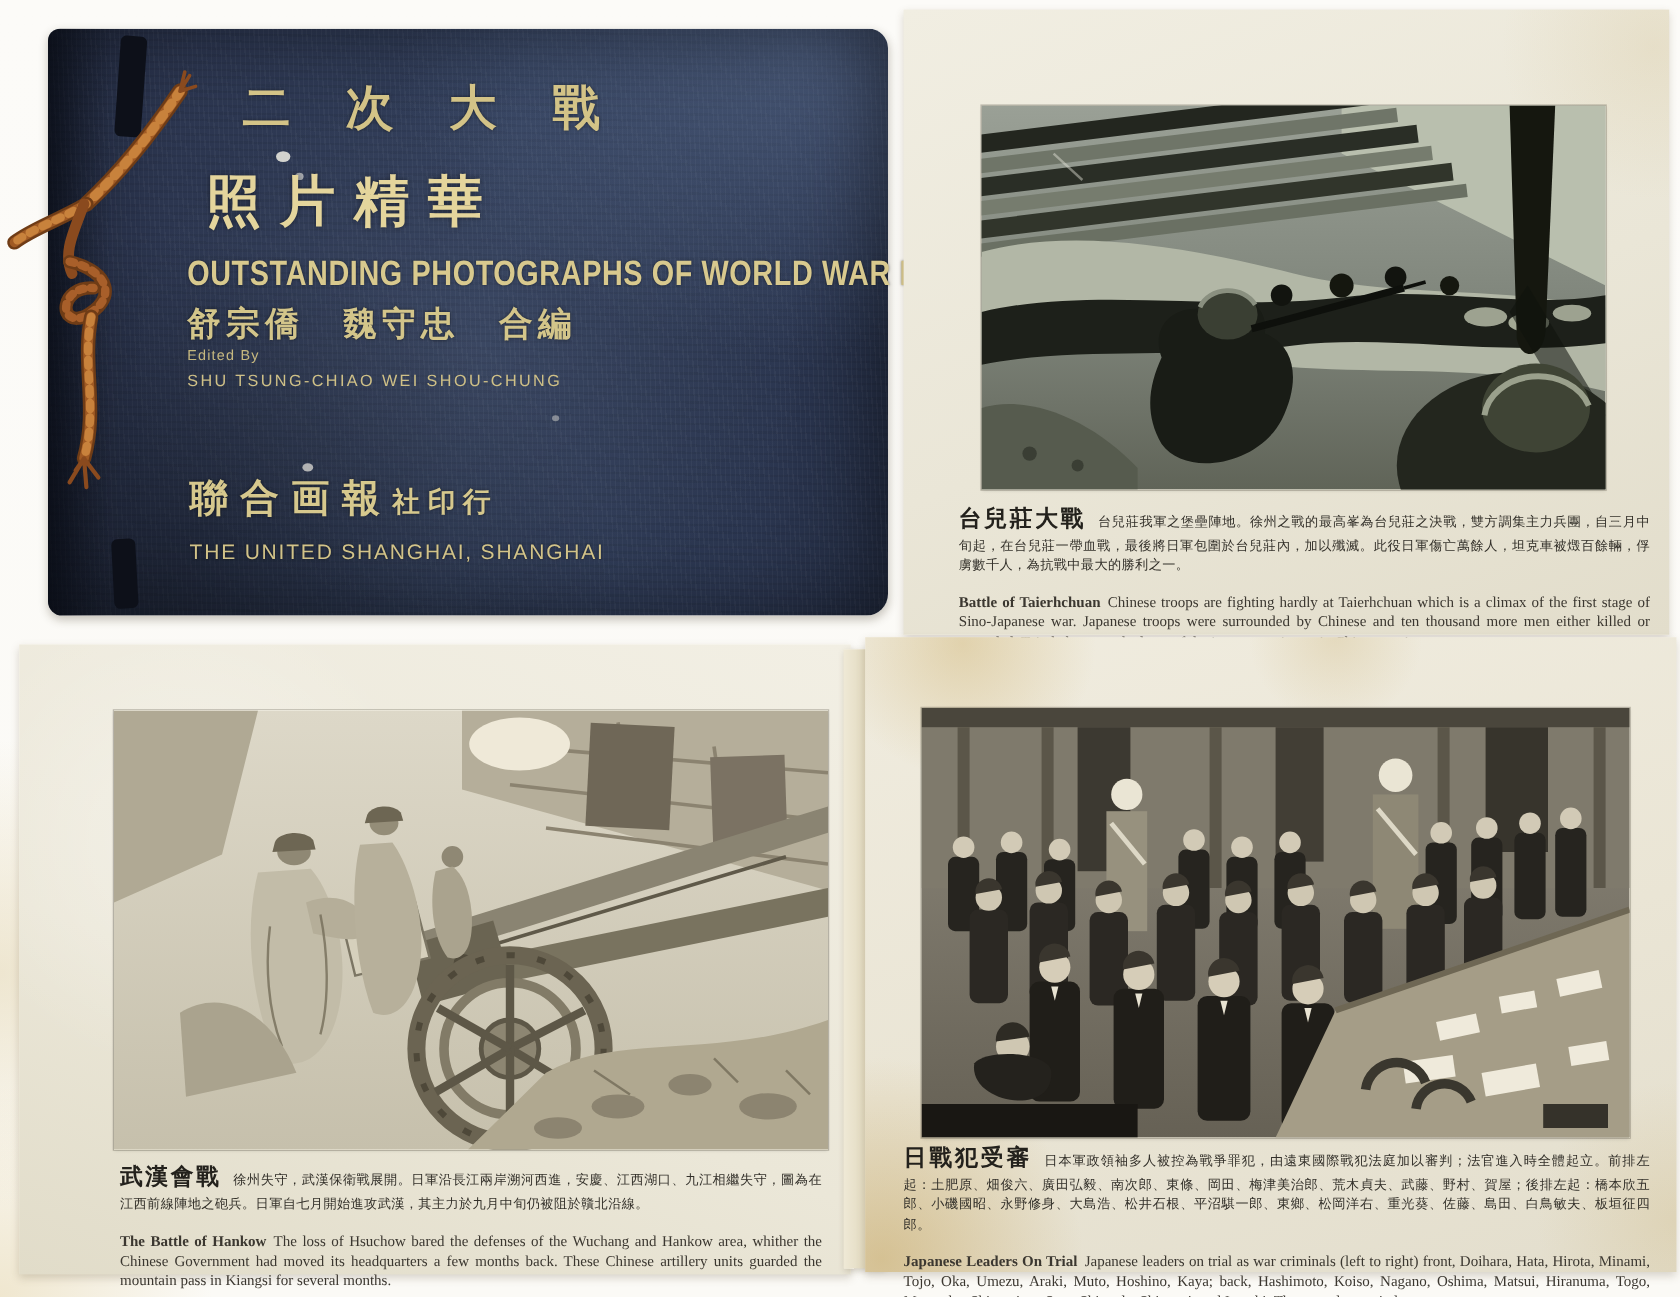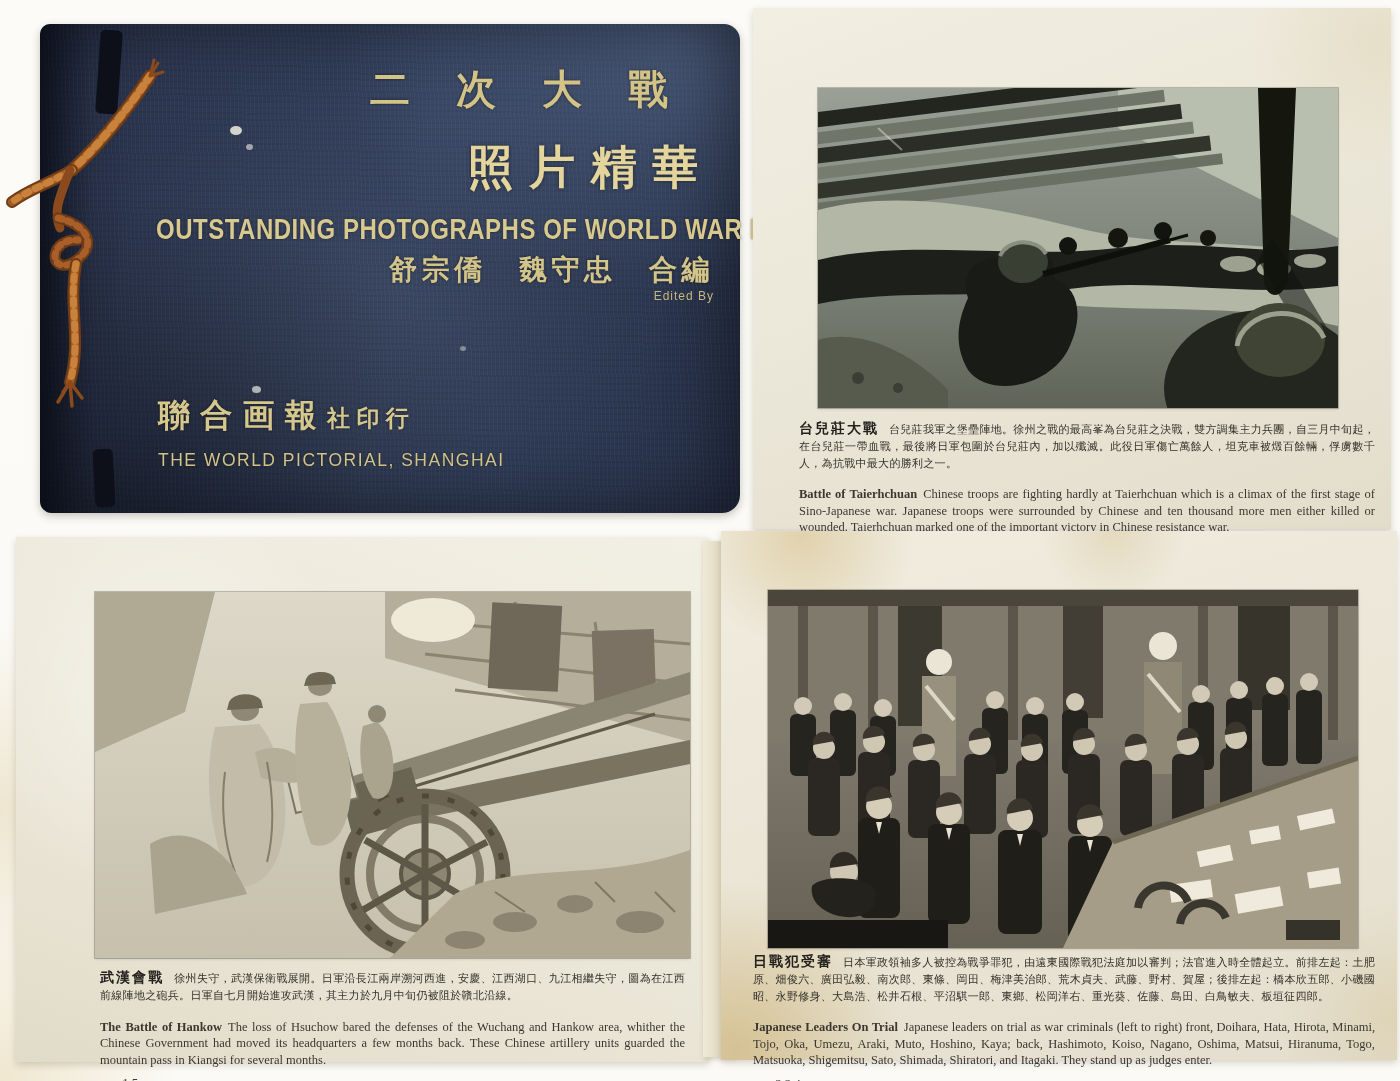--- a/index.html
+++ b/index.html
@@ -23,21 +23,21 @@
       repeating-linear-gradient(1deg, rgba(0,0,0,.06) 0 2px, transparent 2px 6px),
       linear-gradient(100deg,#20283c 0%,#2c3650 16%,#33405c 52%,#2b3650 84%,#222b40 100%);
     box-shadow:0 3px 8px rgba(60,50,30,.28), inset 0 0 70px rgba(0,0,0,.45);
   }
   .cover .spine{position:absolute;left:0;top:0;bottom:0;width:52px;border-radius:10px 0 0 12px;
     background:linear-gradient(90deg, rgba(5,8,16,.6), rgba(5,8,16,.22) 55%, transparent);}
   .cover .clip{position:absolute;background:#0d1019;border-radius:5px;}
   .clip.t{left:58px;top:6px;width:22px;height:84px;transform:rotate(4deg);}
   .clip.b{left:54px;bottom:6px;width:20px;height:58px;transform:rotate(-3deg);}
   .speck{position:absolute;border-radius:50%;background:rgba(240,238,228,.85);}
-  .cover-text{position:absolute;left:116px;right:26px;top:38px;text-align:right;}
+  .cover-text{position:absolute;left:116px;right:26px;top:38px;text-align:left;}
   .cn-top{font-size:40px;font-weight:700;letter-spacing:1.15em;text-indent:1.15em;
     color:#d3c387;text-shadow:0 0 3px rgba(0,0,0,.5);font-family:"DejaVu Sans",sans-serif;}
   .cn-main{font-size:46px;font-weight:800;letter-spacing:.34em;text-indent:.34em;margin-top:20px;
     color:#e4d59c;text-shadow:0 0 4px rgba(0,0,0,.45);font-family:"DejaVu Sans",sans-serif;}
   .en-title{font-size:24px;font-weight:800;margin-top:16px;color:#d8c98e;white-space:nowrap;
     transform:scaleY(1.22);transform-origin:center;letter-spacing:.5px;text-shadow:0 0 2px rgba(0,0,0,.5);}
   .editors-cn{font-size:28px;font-weight:600;margin-top:8px;letter-spacing:.16em;color:#d3c58a;
     font-family:"DejaVu Sans",sans-serif;text-shadow:0 0 3px rgba(0,0,0,.5);}
   .edited-by{font-size:12px;letter-spacing:1px;color:#c6b87f;}
   .editors-en{font-size:13.5px;margin-top:7px;letter-spacing:2px;color:#cfc087;}
@@ -72,21 +72,21 @@
   .photo svg{display:block;width:100%;height:100%;}
   .tr .photo{left:65px;top:80px;width:520px;height:320px;}
   .bl .photo{left:79px;top:55px;width:595px;height:366px;}
   .br .photo{left:47px;top:59px;width:590px;height:358px;}
   .caption{position:absolute;color:#2e2b26;}
   .tr .caption{left:46px;right:16px;top:410px;}
   .bl .caption{left:84px;right:24px;top:430px;}
   .br .caption{left:32px;right:22px;top:420px;}
   .cap-cn{font-family:"DejaVu Sans",sans-serif;font-size:11px;line-height:1.5;letter-spacing:.3px;
     text-align:justify;color:#33302a;}
-  .cap-cn .cap-title{font-size:14px;font-weight:700;letter-spacing:2px;margin-right:10px;color:#23211c;}
+  .cap-cn .cap-title{font-size:19px;font-weight:700;letter-spacing:2px;margin-right:10px;color:#23211c;}
   .cap-en{margin-top:14px;font-family:"Liberation Serif",serif;font-size:12.5px;line-height:1.32;
     text-align:justify;color:#3b3730;}
   .cap-en .cap-title-en{font-weight:700;margin-right:6px;}
   .pagenum{margin-top:7px;text-align:left;font-family:"Liberation Serif",serif;
     font-size:13px;letter-spacing:3px;color:#3f3b33;}
 </style>
 </head>
 <body>
 
 <div class="scene">
@@ -99,24 +99,25 @@
     <div class="speck" style="left:206px;top:120px;width:7px;height:6px;opacity:.7;"></div>
     <div class="speck" style="left:212px;top:362px;width:9px;height:7px;opacity:.8;"></div>
     <div class="speck" style="left:420px;top:322px;width:6px;height:5px;opacity:.5;"></div>
 
     <div class="cover-text">
       <div class="cn-top">二次大戰</div>
       <div class="cn-main">照片精華</div>
       <div class="en-title">OUTSTANDING PHOTOGRAPHS OF WORLD WAR II</div>
       <div class="editors-cn">舒宗僑　魏守忠　合編</div>
       <div class="edited-by">Edited By</div>
+      <div class="editors-en">SHU TSUNG-CHIAO    WEI SHOU-CHUNG</div>
     </div>
     <div class="pub-block">
       <div class="publisher-cn"><span>聯合画報</span><span class="suffix">社印行</span></div>
-      <div class="publisher-en">THE WORLD PICTORIAL, SHANGHAI</div>
+      <div class="publisher-en">THE UNITED SHANGHAI, SHANGHAI</div>
     </div>
   </div>
 
   <svg class="cord" viewBox="0 0 250 380">
     <g fill="none" stroke-linecap="round">
       <path d="M150,18 C125,55 98,88 72,112" stroke="#6f3c16" stroke-width="13"></path>
       <path d="M150,18 C125,55 98,88 72,112" stroke="#a05a24" stroke-width="9"></path>
       <path d="M150,18 C125,55 98,88 72,112" stroke="#c8823c" stroke-width="8" stroke-dasharray="5 7"></path>
       <path d="M150,18 L158,5 M150,18 L163,14 M150,18 L154,2" stroke="#8a4a1e" stroke-width="3"></path>
       <path d="M72,112 C48,126 28,132 12,144" stroke="#6f3c16" stroke-width="12"></path>

